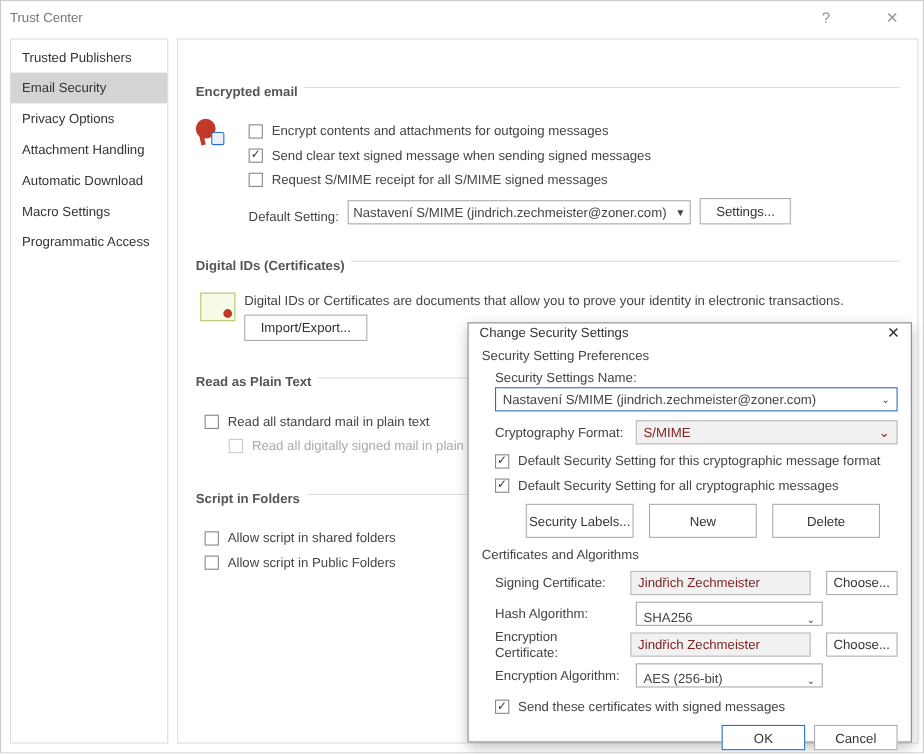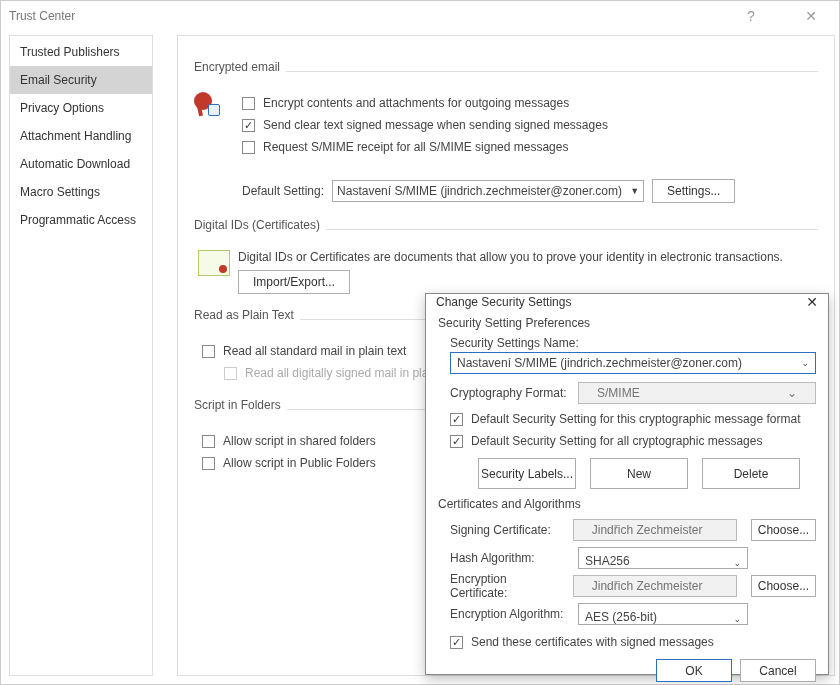--- a/index.html
+++ b/index.html
@@ -1,31 +1,31 @@
 <!DOCTYPE html>
 <html><head>
 <meta charset="utf-8">
 <style>
   * { box-sizing: border-box; font-family: "Segoe UI", Tahoma, sans-serif; font-size: 12px; }
   body { margin: 0; background: #fff; width: 840px; height: 685px; overflow: hidden; position: relative; color: #444; }
   .win { width: 840px; height: 685px; border: 1px solid #ccc; background: #fff; display:flex; flex-direction:column;}
   .titlebar { height: 30px; display:flex; align-items:center; padding: 0 8px; color:#777;gap:20px;}
   .titlebar .title { flex:1; }
   .titlebar .tb-btn { width:40px; text-align:center; color:#999; font-size:14px;}
-  .body { flex:1; display:flex; padding: 4px 4px 8px 8px; gap:24px;}
+  .body { flex:1; display:flex; padding: 4px 4px 8px 8px; gap:8px;}
   .nav { width:144px; border:1px solid #ddd; background:#fff; padding:2px 0;}
   .nav-item { display:flex; align-items:center; height:28px; padding:0 10px; color:#333;}
   .nav-item.selected { background:#d4d4d4;}
   .main { flex:1; border:1px solid #ddd; background:#fff; padding: 10px 16px; position:relative; overflow:hidden;}
-  .group-title { font-weight:normal; color:#555; margin:4px 0 10px 0;}
+  .group-title { font-weight:bold; color:#555; margin:20px 0 10px 0;}
   .chk-row { display:flex; align-items:center; height:22px; gap:8px;}
   .chk { width:13px; height:13px; border:1px solid #888; background:#fff; display:inline-flex; align-items:center; justify-content:center; font-size:10px; color:#333;}
   .chk.checked::after { content:"✓"; font-size:11px; line-height:11px;}
   .disabled { color:#aaa;}
-  .default-row { display:flex; align-items:center; height:26px; gap:8px; margin-top:20px;}
+  .default-row { display:flex; align-items:flex-end; height:26px; gap:8px; margin-top:4px;}
   .combo { height:22px; border:1px solid #aaa; background:#fff; display:flex; align-items:center; padding:0 4px; gap:4px;}
   .combo .caret { margin-left:auto; font-size:9px;}
   .btn { height:24px; border:1px solid #adadad; background:#fff; padding:0 14px; display:inline-flex; align-items:center; justify-content:center; color:#333;}
   .btn.primary { border:1px solid #2a6fc2;}
   .icon-cert { width:36px; height:32px; display:inline-block; position:relative;}
   .ribbon { position:absolute; left:0; top:0; width:18px; height:18px; border-radius:50%; background:#c0392b;}
   .ribbon::after { content:""; position:absolute; left:4px; top:14px; width:4px; height:10px; background:#c0392b; transform:rotate(-12deg);}
   .lock { position:absolute; left:14px; top:12px; width:12px; height:12px; border:1px solid #2a6fc2; border-radius:2px; background:#eaf1fb;}
   .cert-img { width:32px; height:26px; border:1px solid #b6c96b; background:#f6fbe7; position:relative; display:inline-block;}
   .cert-img::after{ content:""; position:absolute; right:2px; bottom:2px; width:8px; height:8px; border-radius:50%; background:#c0392b;}
@@ -33,21 +33,21 @@
   
   .dialog { position:absolute; left:425px; top:293px; width:404px; height:382px; background:#fff; border:1px solid #888; box-shadow:0 4px 12px rgba(0,0,0,.25); display:flex; flex-direction:column;}
   .dlg-title { height:30px; display:flex; align-items:center; padding:0 10px; color:#333;}
   .dlg-title .close { margin-left:auto; font-size:14px;}
   .dlg-body { padding: 4px 12px 10px 12px; flex:1;}
   .fieldset-label { color:#444; margin:2px 0 6px 0;}
   .dlg-row { display:flex; align-items:center; gap:8px; height:26px; margin:2px 0;}
   .dlg-indent { margin-left:12px;}
   .input { height:22px; border:1px solid #2a6fc2; background:#fff; display:flex; align-items:center; padding:0 6px; flex:1;}
   .input .caret { margin-left:auto; font-size:9px;}
-  .gray-input { height:22px; border:1px solid #bbb; background:#f1f1f1; color:#737373; display:flex; align-items:center; padding:0 18px;}
+  .gray-input { height:22px; border:1px solid #bbb; background:#f1f1f1; color:#7f1d1d; display:flex; align-items:center; padding:0 6px;}
   .white-combo { height:22px; border:1px solid #aaa; background:#fff; display:flex; align-items:flex-end; padding:0 6px; }
   .white-combo .caret{ margin-left:auto; font-size:9px;}
   .dlg-btns { display:flex; gap:14px; margin:6px 0 8px 28px;}
   .dlg-btns .btn { width:98px; padding:0; height:31px;}
   .lbl { width:120px;}
   .footer-btns { display:flex; gap:8px; justify-content:flex-end; padding-top:6px;}
   .footer-btns .btn{ width:76px; height:23px; padding:0;}
   .group-line { display:flex; align-items:center; gap:6px; margin-top:10px; margin-bottom:8px;}
   .group-line .lineafter { flex:1; height:1px; background:#ddd; margin-top:2px;}
   .u { text-decoration: underline; text-decoration-thickness:1px; text-underline-offset:1px;}

